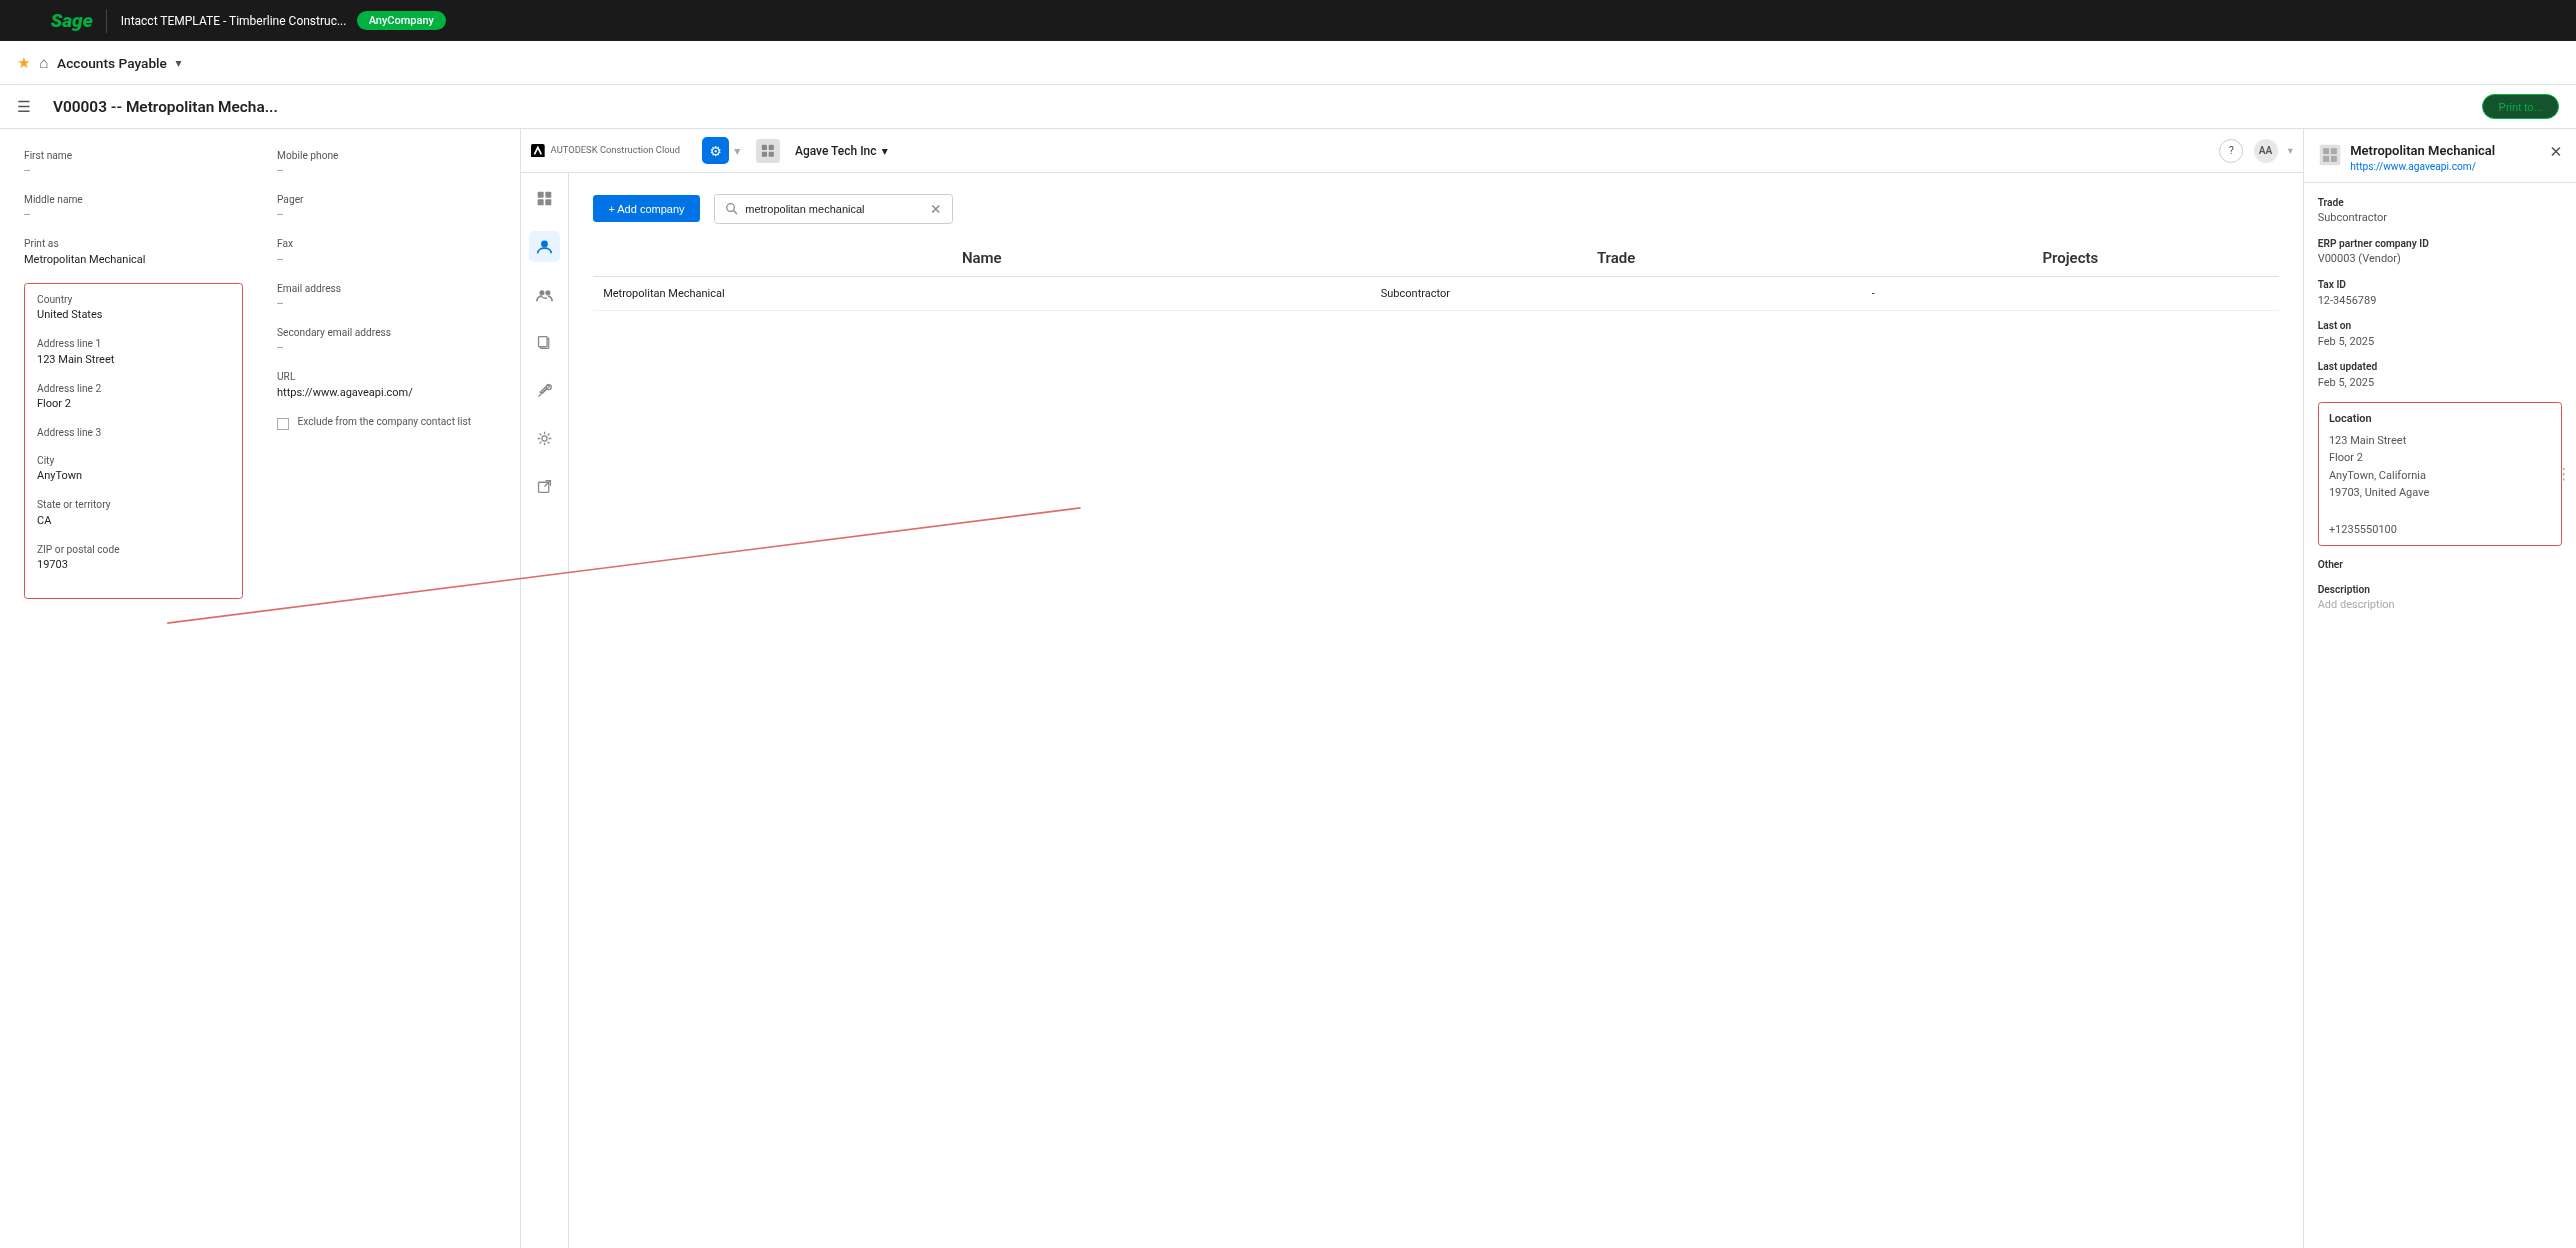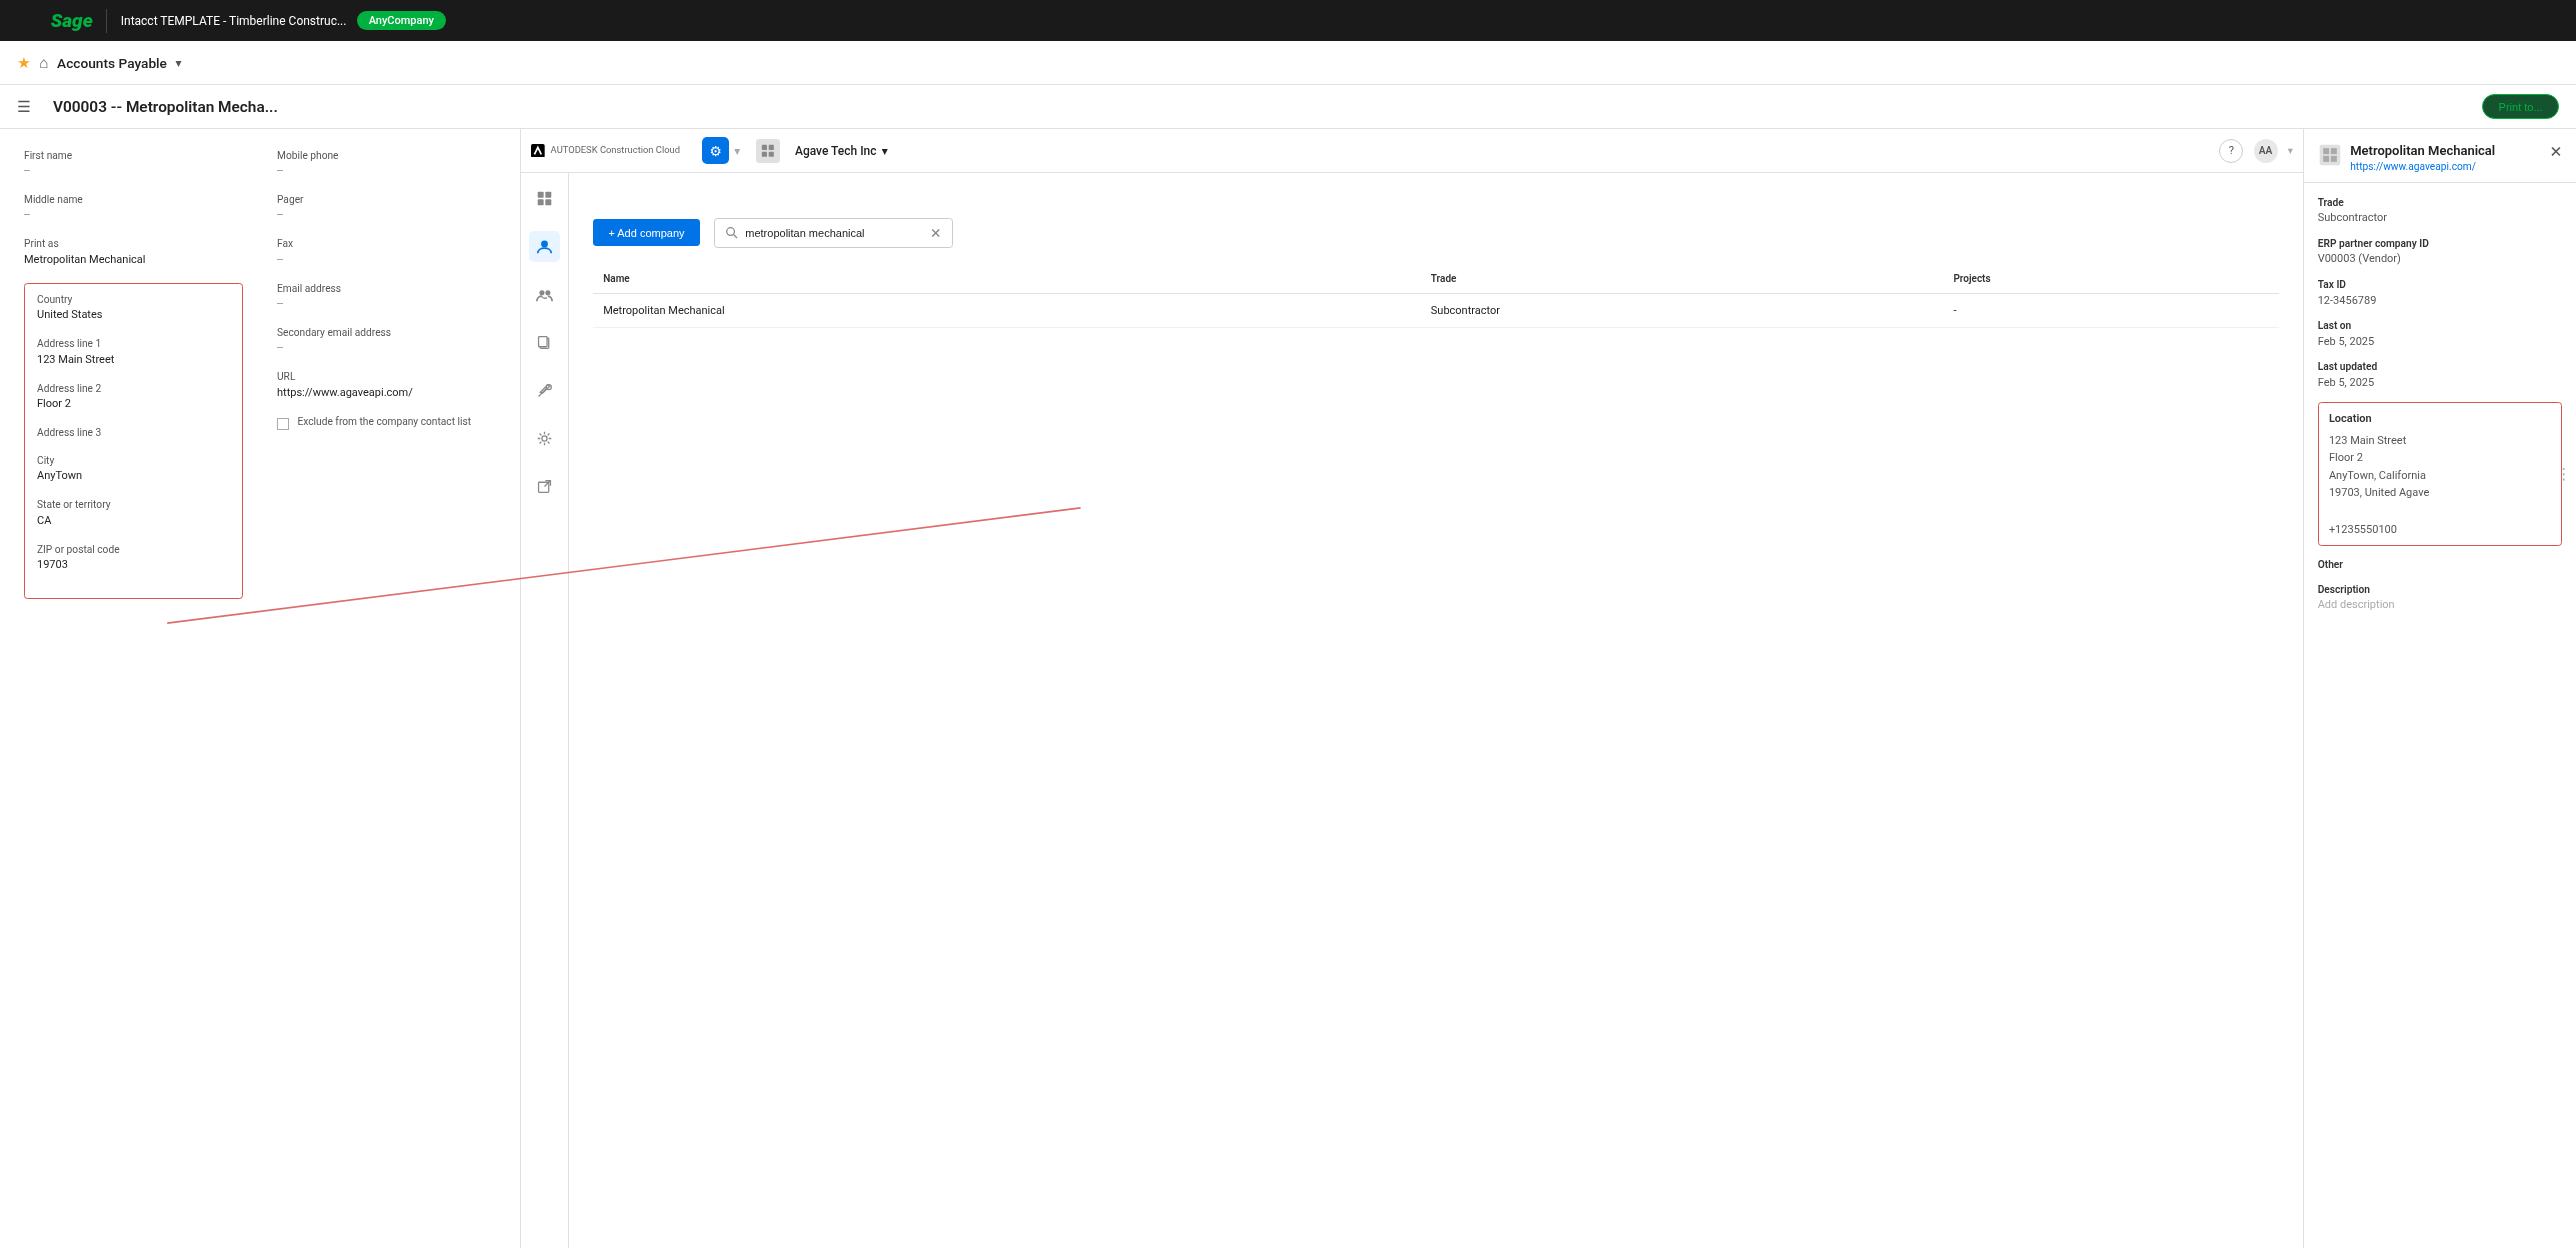--- a/index.html
+++ b/index.html
@@ -70,36 +70,36 @@
     
     .adk-layout { display: flex; flex: 1; }
     .adk-sidebar { width: 48px; border-right: 0.9px solid #e0e0e0; display: flex; flex-direction: column; align-items: center; padding: 10.2px 0; gap: 17px; background: #fff; }
     .sidebar-icon { width: 31px; height: 31px; display: flex; align-items: center; justify-content: center; border-radius: 5.1px; cursor: pointer; color: #555; font-size: 15.4px; }
     .sidebar-icon.active { background: #e8f4ff; color: #0073e6; }
 
     .adk-content { flex: 1; padding: 20.5px 24px; overflow-y: auto; }
 
     .page-title { font-size: 19px; font-weight: 600; color: #222; margin-bottom: 20.5px; }
 
-    .toolbar { display: flex; align-items: center; gap: 13.7px; margin-bottom: 17px; margin-top: 24px; }
+    .toolbar { display: flex; align-items: center; gap: 13.7px; margin-bottom: 17px; }
     .add-company-btn {
       background: #0073e6; color: #fff; border: none; border-radius: 3.4px;
       padding: 7.7px 15.4px; font-size: 11px; cursor: pointer; font-weight: 500;
       display: flex; align-items: center; gap: 5.1px;
     }
     .search-box {
       display: flex; align-items: center; border: 0.9px solid #ccc; border-radius: 3.4px;
       padding: 6px 10.2px; gap: 6.8px; background: #fff; min-width: 239px;
     }
     .search-input { border: none; outline: none; font-size: 11px; color: #222; background: transparent; flex: 1; }
     .search-clear { color: #888; cursor: pointer; font-size: 13.7px; }
 
     .companies-table { width: 100%; border-collapse: collapse; }
     .companies-table th {
-      text-align: left; font-size: 10px; font-weight: 600; color: #333;
+      text-align: center; font-size: 15px; font-weight: 600; color: #333;
       border-bottom: 1.7px solid #e0e0e0; padding: 8.5px 10.2px;
     }
     .companies-table td {
       padding: 10.2px 10.2px; font-size: 11px; color: #222;
       border-bottom: 0.9px solid #f0f0f0;
     }
 
     
     .right-panel {
       width: 273px; border-left: 0.9px solid #e0e0e0; overflow-y: auto;

